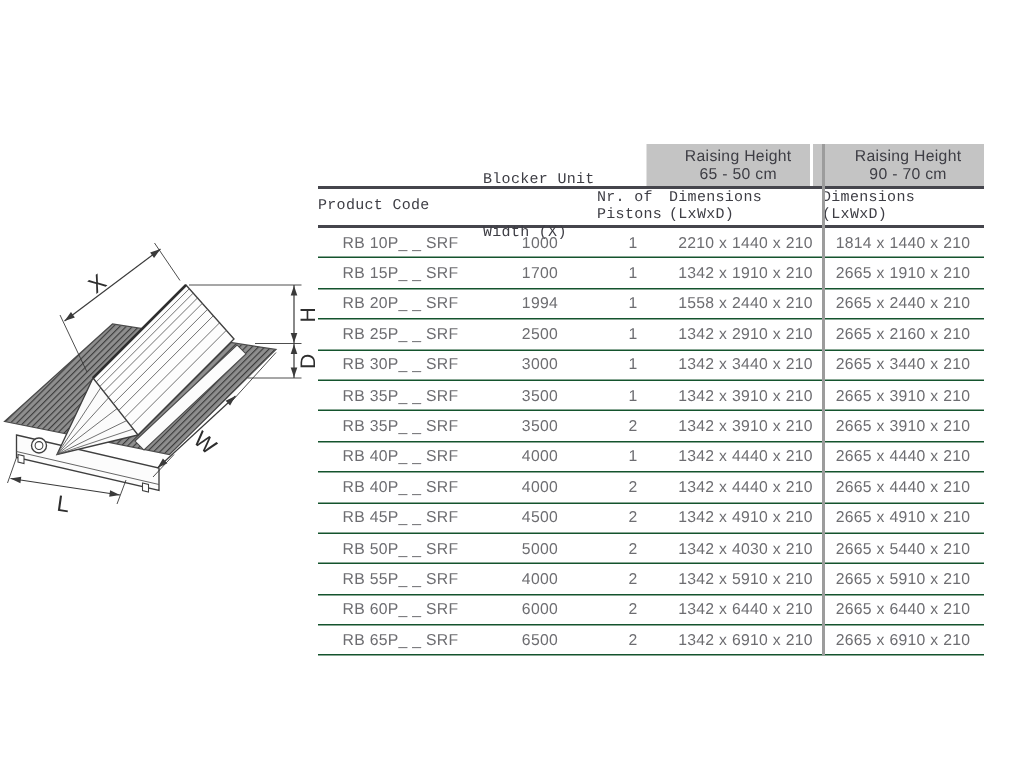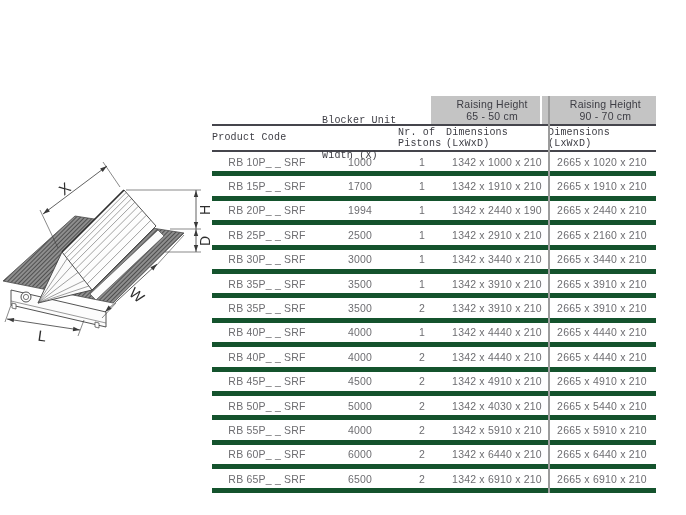--- a/index.html
+++ b/index.html
@@ -21,21 +21,21 @@
   }
   .gc1{width:102px;}
   .gc2{width:108px;}
   .thick-rule{height:0;border-top:2px solid #45454c;}
   .header-row{display:flex;height:24px;align-items:center;}
   .hcell{
     color:#3d3d44;text-align:left;font-size:10px;line-height:11.5px;letter-spacing:.2px;
     display:flex;flex-direction:column;justify-content:center;font-family:Liberation Mono, monospace;
   }
   .data-rows{}
-  .drow{display:flex;height:19.4px;align-items:center;border-bottom:5px solid #14532d;}
+  .drow{display:flex;height:19.4px;align-items:center;border-bottom:1px solid #14532d;}
   .dcell{color:#6d6d71;text-align:center;font-size:10.5px;letter-spacing:.2px;white-space:nowrap;}
   .c0{width:110px;}
   .c1{width:76px;gap:24px;}
   .c2{width:48px;}
   .c3{width:102px;}
   .c4{width:108px;}
   svg text{font-family:"Liberation Sans",sans-serif;}
 </style>
 </head>
 <body>
@@ -165,35 +165,35 @@
           <span>Dimensions</span>
           <span>(LxWxD)</span>
         </div>
       </div>
     <div class="thick-rule"></div>
     <div class="data-rows">
         <div class="drow">
           <div class="dcell c0">RB 10P_ _ SRF</div>
           <div class="dcell c1">1000</div>
           <div class="dcell c2">1</div>
-          <div class="dcell c3">1342 x 1000 x 210</div>
-          <div class="dcell c4">2665 x 1020 x 210</div>
+          <div class="dcell c3">2210 x 1440 x 210</div>
+          <div class="dcell c4">1814 x 1440 x 210</div>
         </div>
         <div class="drow">
           <div class="dcell c0">RB 15P_ _ SRF</div>
           <div class="dcell c1">1700</div>
           <div class="dcell c2">1</div>
           <div class="dcell c3">1342 x 1910 x 210</div>
           <div class="dcell c4">2665 x 1910 x 210</div>
         </div>
         <div class="drow">
           <div class="dcell c0">RB 20P_ _ SRF</div>
           <div class="dcell c1">1994</div>
           <div class="dcell c2">1</div>
-          <div class="dcell c3">1342 x 2440 x 190</div>
+          <div class="dcell c3">1558 x 2440 x 210</div>
           <div class="dcell c4">2665 x 2440 x 210</div>
         </div>
         <div class="drow">
           <div class="dcell c0">RB 25P_ _ SRF</div>
           <div class="dcell c1">2500</div>
           <div class="dcell c2">1</div>
           <div class="dcell c3">1342 x 2910 x 210</div>
           <div class="dcell c4">2665 x 2160 x 210</div>
         </div>
         <div class="drow">

